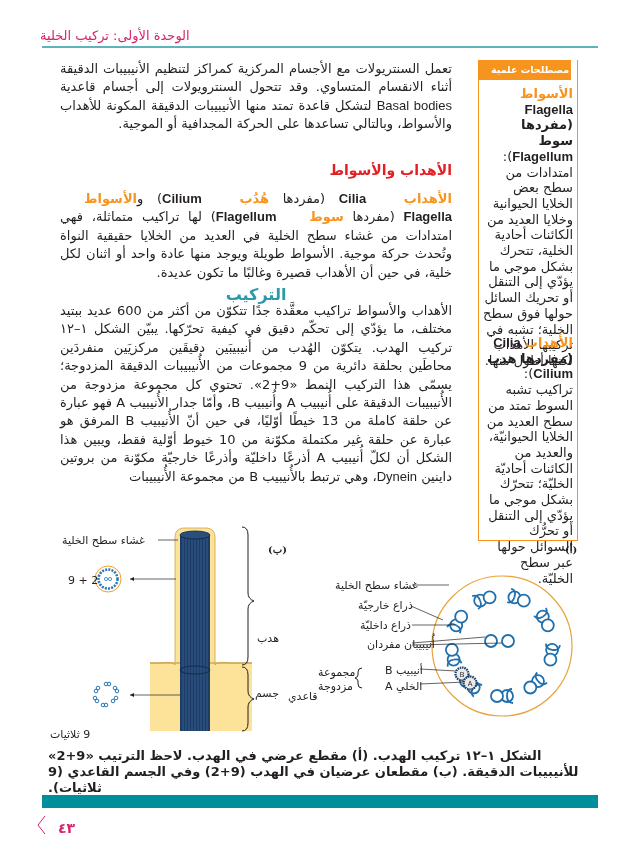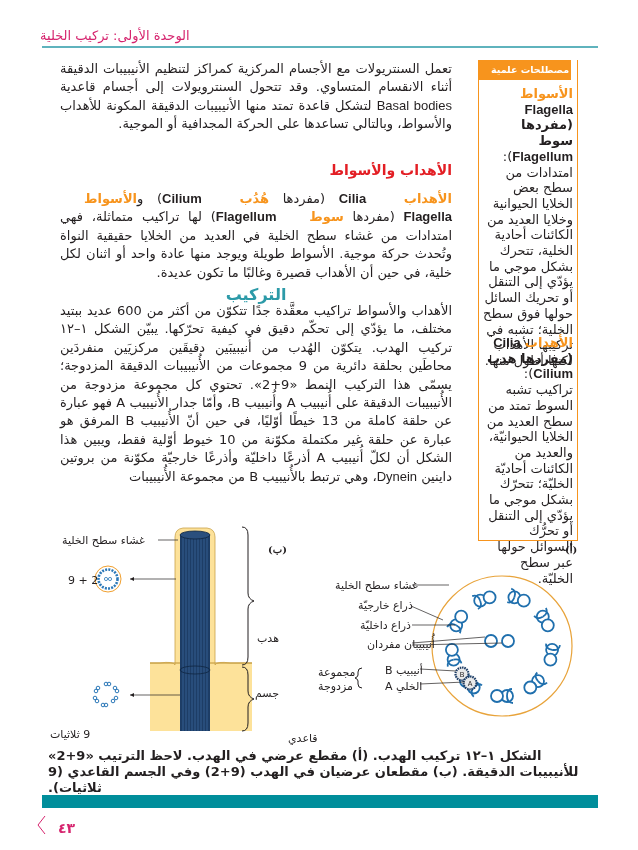--- a/index.html
+++ b/index.html
@@ -195,21 +195,21 @@
 
     <path d="M362,143 Q358,143 358,147 L358,150 Q358,152 355,153 Q358,154 358,156 L358,159 Q358,163 362,163" fill="none" stroke="#231f20" stroke-width="1"></path>
   </g>
 </svg>
 
 <div class="abs fig-label fig-tag" style="left:268px;top:544px;">(ب)</div>
 <div class="abs fig-label" style="left:62px;top:534px;">غشاء سطح الخلية</div>
 <div class="abs fig-label" style="left:68px;top:574px;direction:ltr;">9 + 2</div>
 <div class="abs fig-label" style="left:257px;top:594px;margin-top:38px;">هدب</div>
 <div class="abs fig-label" style="left:255px;top:687px;">جسم</div>
-<div class="abs fig-label" style="left:252px;top:732px;padding-left:36px;">قاعدي</div>
+<div class="abs fig-label" style="left:252px;top:690px;padding-left:36px;">قاعدي</div>
 <div class="abs fig-label" style="left:50px;top:690px;margin-top:38px;">9 ثلاثيات</div>
 
 <div class="abs fig-label fig-tag" style="left:565px;top:544px;">(أ)</div>
 <div class="abs fig-label" style="left:335px;top:579px;">غشاء سطح الخلية</div>
 <div class="abs fig-label" style="left:358px;top:599px;">ذراع خارجيّة</div>
 <div class="abs fig-label" style="left:360px;top:619px;">ذراع داخليّة</div>
 <div class="abs fig-label" style="left:367px;top:638px;">أُنيبيبان مفردان</div>
 <div class="abs fig-label" style="left:385px;top:664px;">أنيبيب B</div>
 <div class="abs fig-label" style="left:385px;top:680px;">الخلي A</div>
 <div class="abs fig-label" style="left:318px;top:666px;">مجموعة</div>

